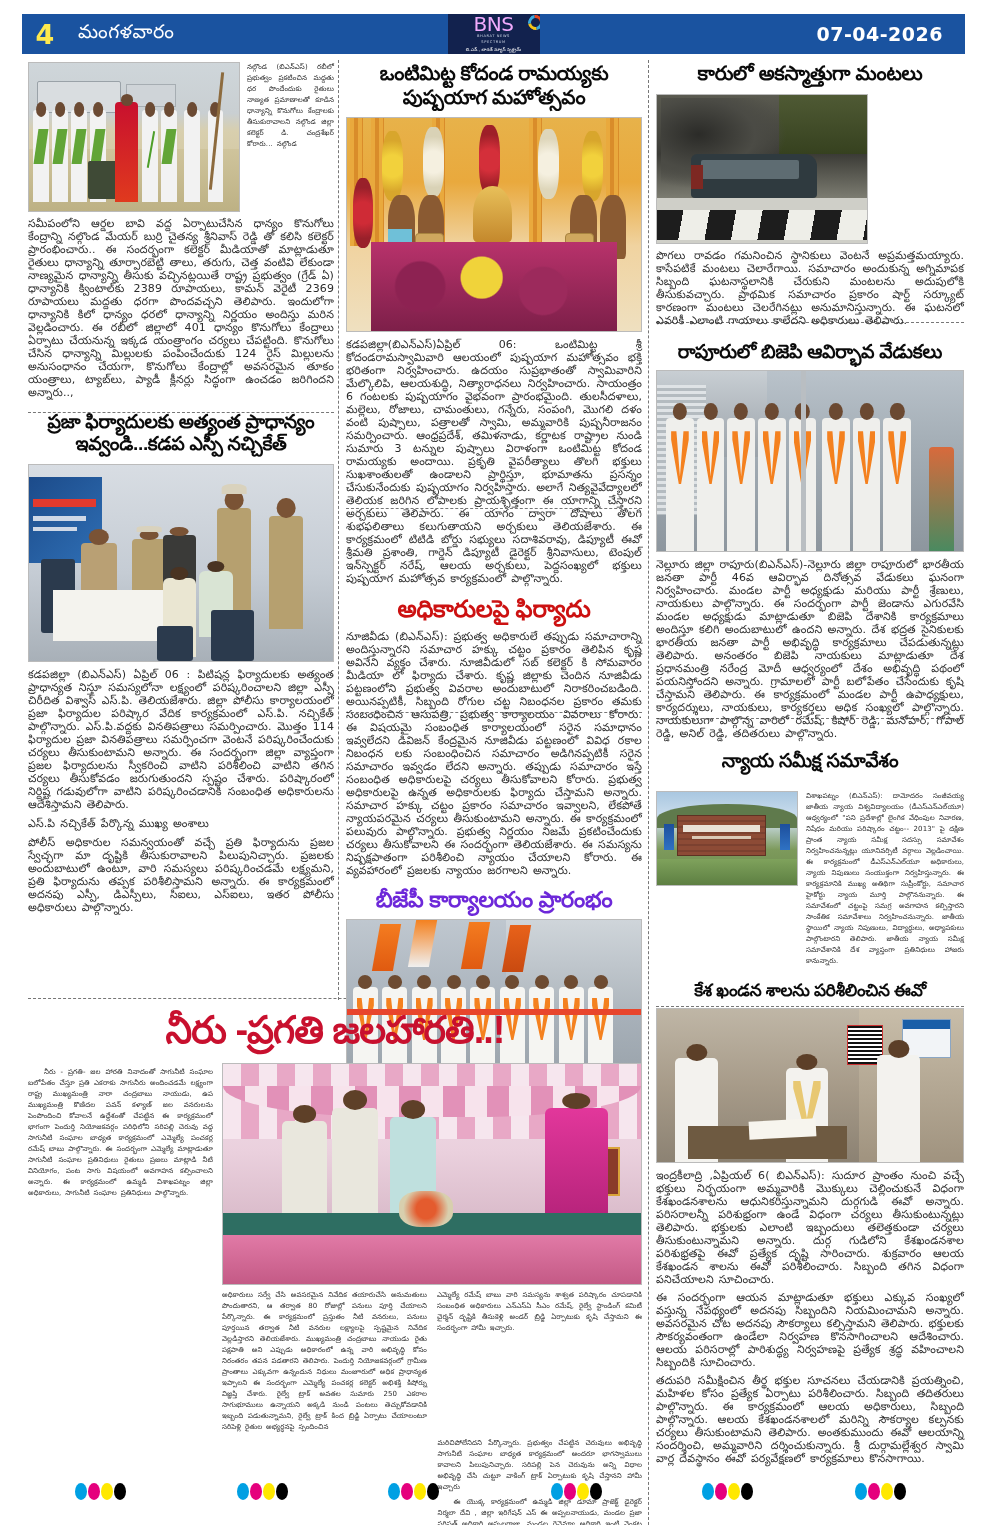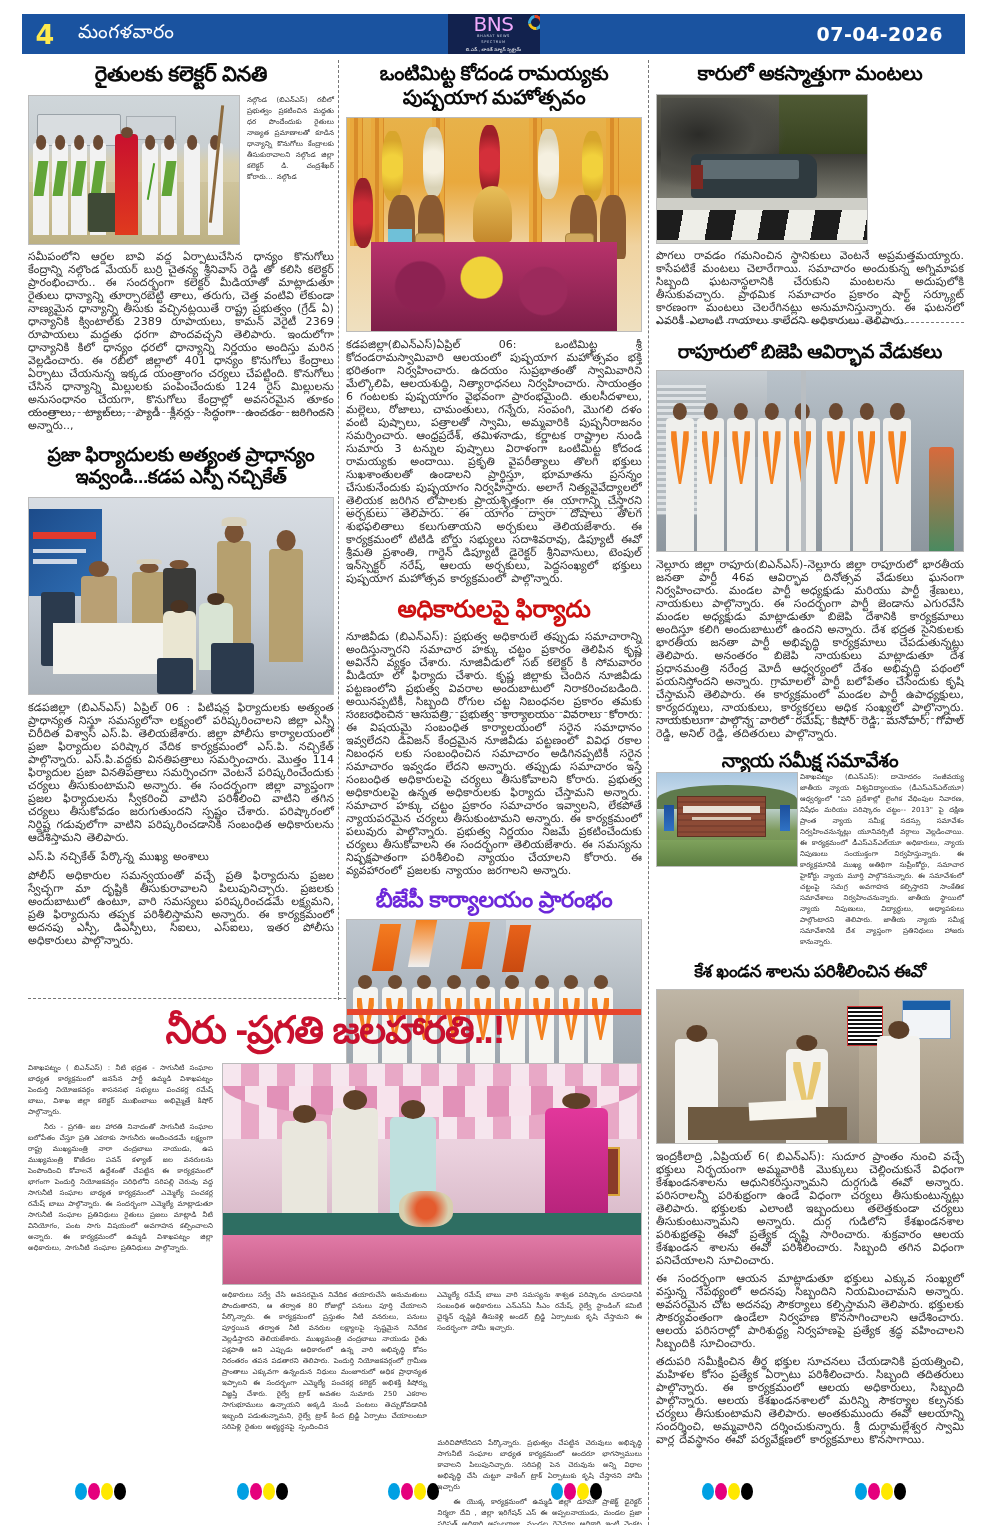--- a/index.html
+++ b/index.html
@@ -290,21 +290,20 @@
   <div class="hrule" style="left:346px; top:508px; width:296px;"></div>
   <div class="hrule" style="left:346px; top:712px; width:296px;"></div>
   <div class="hrule" style="left:656px; top:322px; width:308px;"></div>
   <div class="hrule" style="left:656px; top:718px; width:308px;"></div>
   <div class="hrule" style="left:656px; top:1006px; width:308px;"></div>
   <div class="hrule" style="left:28px; top:998px; width:614px;"></div>
 
   <div class="col" style="left:28px; top:62px; width:306px;">
 
     <div>
-      <div class="hl" style="font-size:21px; margin:0 0 8px 0;">రైతులకు కలెక్టర్ వినతి</div>
 
       <div style="display:flex; gap:7px;">
         <div class="photo ph-farmers" style="width:212px; height:150px; flex:none;">
           <div class="ground"></div>
           <div class="bus"></div>
             <div class="bus2"></div>
           <div class="person" style="left:2%;">
               <div class="head"></div>
               <div class="sash"></div>
             </div>
@@ -540,23 +539,23 @@
             <div class="h"></div>
             <div class="scarf"></div>
           </div>
         <div class="lady"></div>
       </div>
 
       <div class="body-text" style="margin-top:6px;">నెల్లూరు జిల్లా రాపూరు(బిఎన్‌ఎస్)-నెల్లూరు జిల్లా రాపూరులో భారతీయ జనతా పార్టీ 46వ ఆవిర్భావ దినోత్సవ వేడుకలు ఘనంగా నిర్వహించారు. మండల పార్టీ అధ్యక్షుడు మరియు పార్టీ శ్రేణులు, నాయకులు పాల్గొన్నారు. ఈ సందర్భంగా పార్టీ జెండాను ఎగురవేసి మండల అధ్యక్షుడు మాట్లాడుతూ బిజెపి దేశానికి కార్యక్రమాలు అందిస్తూ కలిగి అందుబాటులో ఉందని అన్నారు. దేశ భద్రత సైనికులకు భారతీయ జనతా పార్టీ అభివృద్ధి కార్యక్రమాలు చేపడుతున్నట్లు తెలిపారు. అనంతరం బిజెపి నాయకులు మాట్లాడుతూ దేశ ప్రధానమంత్రి నరేంద్ర మోదీ ఆధ్వర్యంలో దేశం అభివృద్ధి పథంలో పయనిస్తోందని అన్నారు. గ్రామాలలో పార్టీ బలోపేతం చేసేందుకు కృషి చేస్తామని తెలిపారు. ఈ కార్యక్రమంలో మండల పార్టీ ఉపాధ్యక్షులు, కార్యదర్శులు, నాయకులు, కార్యకర్తలు అధిక సంఖ్యలో పాల్గొన్నారు. నాయకులుగా పాల్గొన్న వారిలో రమేష్, కిషోర్ రెడ్డి, మనోహర్, గోపాల్ రెడ్డి, అనిల్ రెడ్డి, తదితరులు పాల్గొన్నారు.</div>
     </div>
 
     <div style="margin-top:10px;">
-      <div class="hl" style="font-size:19px; margin-bottom:0;">న్యాయ సమీక్ష సమావేశం</div>
-
-      <div style="display:flex; gap:2px;">
+      <div class="hl" style="font-size:19px; margin-bottom:19px;">న్యాయ సమీక్ష సమావేశం</div>
+
+      <div style="display:flex; gap:8px;">
         <div class="photo ph-dsnlu" style="width:142px; height:95px; flex:none;">
           <div class="hill"></div>
           <div class="wall">
               <div class="txt"></div>
               <div class="sub"></div>
             </div>
           <div class="bnr" style="left:5%; top:34%;"></div>
           <div class="bnr" style="right:5%; top:34%;"></div>
           <div class="grass"></div>
         </div>
@@ -592,21 +591,20 @@
       <div class="body-text" style="margin-top:5px;">తదుపరి సమీక్షించిన తీర్థ భక్తుల సూచనలు చేయడానికి ప్రయత్నించి, మహిళల కోసం ప్రత్యేక ఏర్పాటు పరిశీలించారు. సిబ్బంది తదితరులు పాల్గొన్నారు. ఈ కార్యక్రమంలో ఆలయ అధికారులు, సిబ్బంది పాల్గొన్నారు. ఆలయ కేశఖండనశాలలో మరిన్ని సౌకర్యాల కల్పనకు చర్యలు తీసుకుంటామని తెలిపారు. అంతకుముందు ఈవో ఆలయాన్ని సందర్శించి, అమ్మవారిని దర్శించుకున్నారు. శ్రీ దుర్గామల్లేశ్వర స్వామి వార్ల దేవస్థానం ఈవో పర్యవేక్షణలో కార్యక్రమాలు కొనసాగాయి.</div>
     </div>
   </div>
 
   <div class="col" style="left:28px; top:1008px; width:614px;">
 
     <div class="hl hl-red" style="font-size:38px; letter-spacing:-1px; margin-bottom:10px;">నీరు -ప్రగతి జలహారతి..!</div>
 
     <div style="display:flex; gap:9px; align-items:flex-start;">
       <div style="width:185px; flex:none;">
-        <div class="body-text sm">విశాఖపట్నం ( బిఎన్‌ఎస్) : నీటి భద్రత - సాగునీటి సంఘాల బాధ్యత కార్యక్రమంలో జనసేన పార్టీ ఉమ్మడి విశాఖపట్నం పెందుర్తి నియోజకవర్గం శాసనసభ సభ్యులు పంచకర్ల రమేష్ బాబు, విశాఖ జిల్లా కలెక్టర్ ముఖింబాబు అభిమ్మైత్రే కిషోర్ పాల్గొన్నారు.</div>
         <div class="body-text sm indent" style="margin-top:4px;">నీరు - ప్రగతి- జల హారతి నినాదంతో సాగునీటి సంఘాల బలోపేతం చేస్తూ ప్రతి ఎకరాకు సాగునీరు అందించడమే లక్ష్యంగా రాష్ట్ర ముఖ్యమంత్రి నారా చంద్రబాబు నాయుడు, ఉప ముఖ్యమంత్రి కొణిదల పవన్ కళ్యాణ్ జల వనరులను పెంపొందించి కోవాలనే ఉద్దేశంతో చేపట్టిన ఈ కార్యక్రమంలో భాగంగా పెందుర్తి నియోజకవర్గం పరిధిలోని సరిపల్లి చెరువు వద్ద సాగునీటి సంఘాల బాధ్యత కార్యక్రమంలో ఎమ్మెల్యే పంచకర్ల రమేష్ బాబు పాల్గొన్నారు. ఈ సందర్భంగా ఎమ్మెల్యే మాట్లాడుతూ సాగునీటి సంఘాల ప్రతినిధులు రైతులు ప్రజలు మాట్లాడి నీటి వినియోగం, పంట సాగు విషయంలో అవగాహన కల్పించాలని అన్నారు. ఈ కార్యక్రమంలో ఉమ్మడి విశాఖపట్నం జిల్లా అధికారులు, సాగునీటి సంఘాల ప్రతినిధులు పాల్గొన్నారు.</div>
       </div>
 
       <div style="flex:1;">
         <div class="photo ph-jala" style="width:100%; height:222px;">
           <div class="drape"></div>
           <div class="swag"></div>
           <div class="person" style="left:14%;">
               <div class="h"></div>
             </div>

